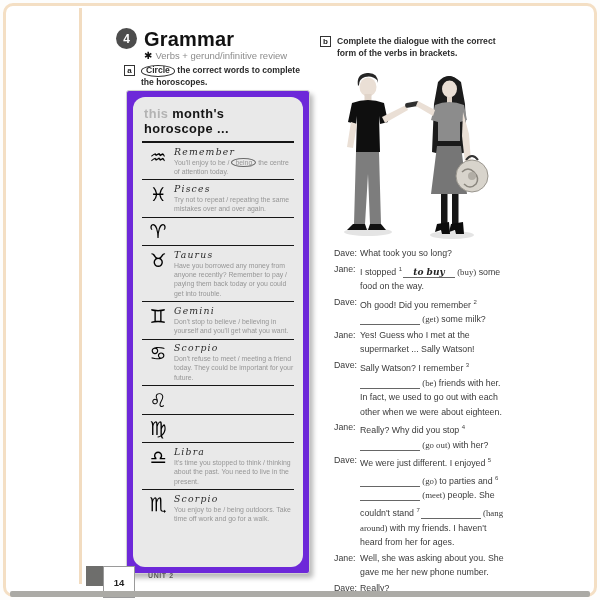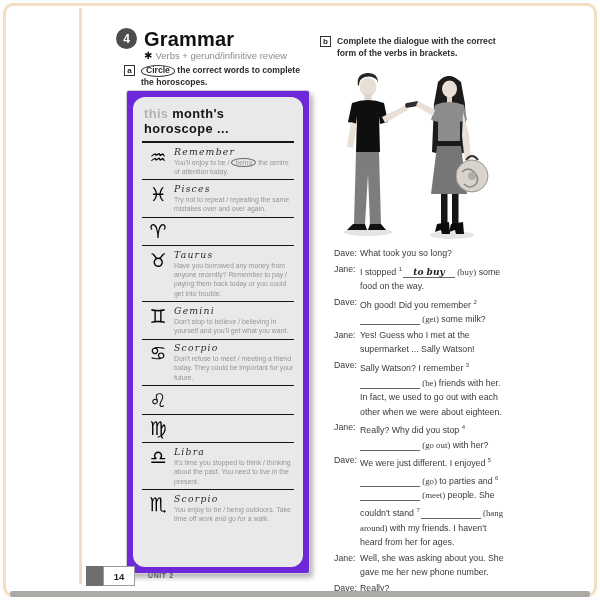--- a/index.html
+++ b/index.html
@@ -44,21 +44,21 @@
   .dialogue { position:absolute; left:320px; top:246px; width:186px; }
   .turn { position:relative; padding-left:26px; font-size:8.8px; line-height:14.6px; color:#3a3a3a; margin-bottom:1px;margin-left:14px; }
   .speaker { position:absolute; left:0; top:0; color:#3a3a3a; }
   .blank sup { font-size:6px; color:#444; margin-right:1px; }
   .bline { display:inline-block; min-width:60px; border-bottom:1px solid #666; text-align:center; height:11px; line-height:11px; }
   .bline.filled { font-family:"DejaVu Serif", serif; font-style:italic; font-weight:bold; font-size:9px; color:#222; min-width:52px; }
   .verb { color:#3a3a3a;font-family:Liberation Serif, serif; }
 
   
   .foot-sq { position:absolute; left:86px; top:566px; width:17px; height:20px; background:#6e6e6c; }
-  .foot-num { position:absolute; left:103px; top:566px; width:32px; height:20px; background:#fff; border:1px solid #9a9a9a;
+  .foot-num { position:absolute; left:103px; top:566px; width:32px; height:32px; background:#fff; border:1px solid #9a9a9a;
               font-size:9.5px; font-weight:bold; color:#222; display:flex; align-items:center; justify-content:center; }
   .foot-unit { position:absolute; left:148px; top:572px; font-size:7px; font-weight:bold; color:#5a5a5a; letter-spacing:.6px; }
 </style>
 </head>
 <body>
 
 <div class="stage">
   <div class="frame"></div>
   <div class="left-stripe"></div>
 

